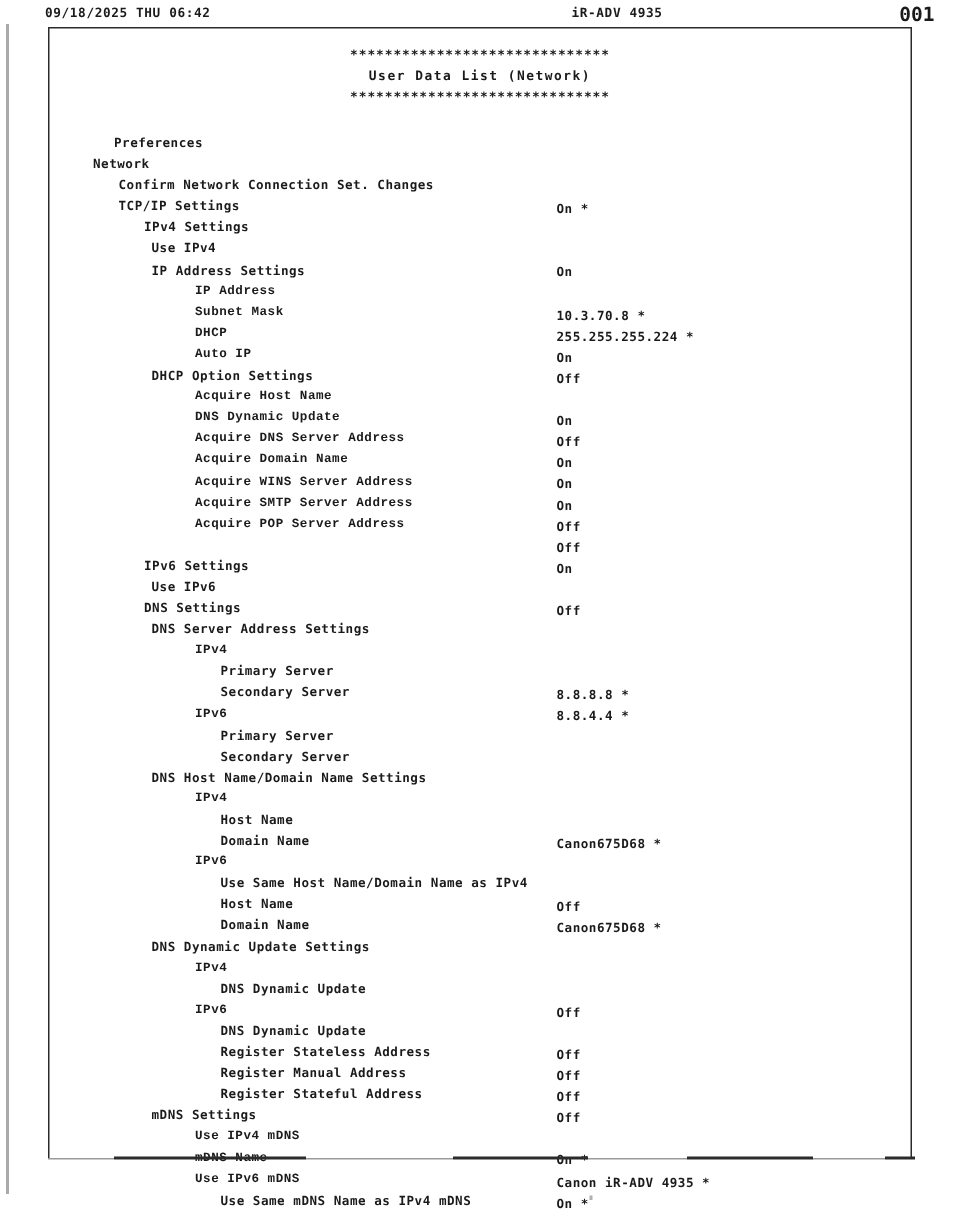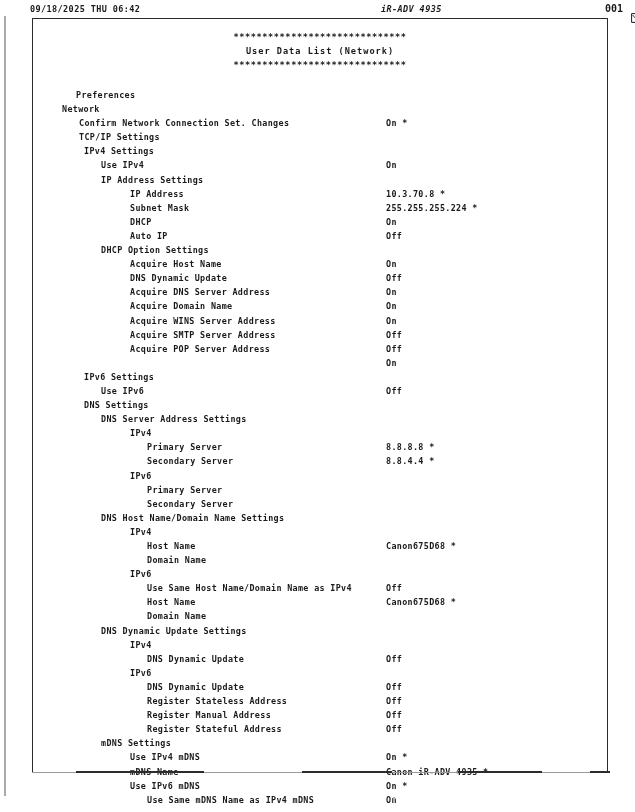--- a/index.html
+++ b/index.html
@@ -45,27 +45,26 @@
     white-space: pre;
   }
   .hdr-model {
     position: absolute;
     left: 381px;
     top: 0;
     font-size: 8.5px;
     letter-spacing: .4px;
     font-weight: bold;
     white-space: pre;
-    font-style: italic;
   }
   .hdr-page {
     position: absolute;
     right: 12px;
     top: -1px;
-    font-size: 10px;
+    font-size: 13px;
     font-weight: bold;
     white-space: pre;
     display: flex;
     align-items: flex-end;
     gap: 1px;
   }
   .page-glyph {
     display: inline-block;
     width: 9px;
     height: 10px;
@@ -135,32 +134,31 @@
     font-weight: bold;
   }
   .label {
     position: absolute;
     top: 0;
     white-space: pre;
   }
   .value {
     position: absolute;
     left: 338px;
-    top: 0;
-    white-space: pre;
-    margin-left: 15px;
+    top: 16px;
+    white-space: pre;
   }
 
   
   .lv0 { left: 12px; margin-left: 31px; }
   .lv1 { left: 29px; }
   .lv2 { left: 46px; }
-  .lv3 { left: 51px; }
+  .lv3 { left: 63px; }
   .lv4 { left: 68px; }
-  .lv5 { left: 97px; }
+  .lv5 { left: 97px; font-family: Liberation Mono, monospace; }
   .lv6 { left: 114px; }
 
   
   .speck {
     position: absolute;
     left: 393px;
     top: 797px;
     width: 2px;
     height: 3px;
     background: #b0b0b0;

